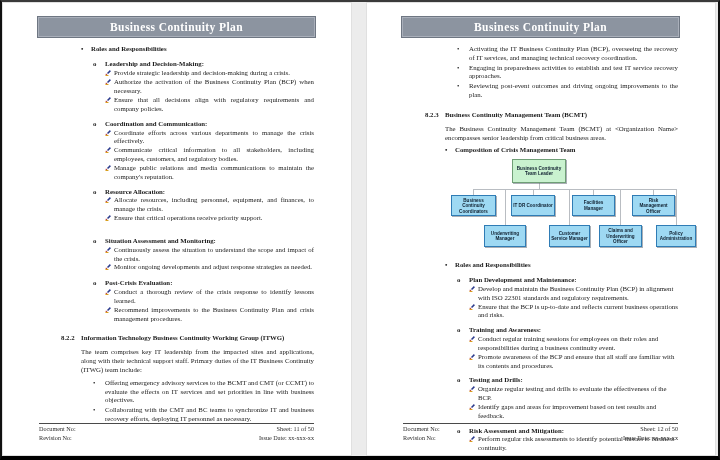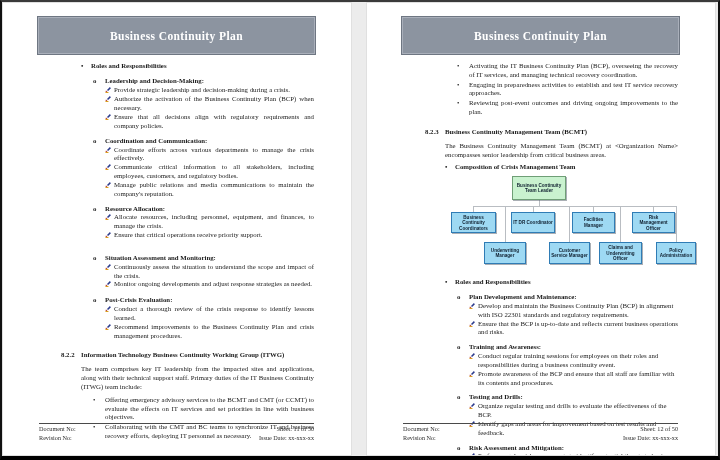--- a/index.html
+++ b/index.html
@@ -12,21 +12,21 @@
     font-family:"Liberation Serif", serif;color:#1b1b1b;
     overflow:hidden;
   }
   .page{
     position:absolute;top:0;width:350px;height:454px;background:#fff;
     border:1px solid #e0e0e0;overflow:hidden;
   }
   #page-left{left:0;}
   #page-right{left:364px;}
   .title-bar{
-    margin:13px 35px 7px 34px;height:39px;
+    margin:13px 35px 7px 34px;height:22px;
     background:#8c94a0;border:1px solid #6e7682;
     box-shadow:inset 0 0 0 1px #a9afba;
     display:flex;align-items:center;justify-content:center;
     color:#ffffff;font-weight:bold;font-size:11.5px;letter-spacing:.4px;text-align:center;
   }
   .content{position:relative;padding:0 37px 0 36px;font-size:6.8px;line-height:1.3;}
   .row{display:flex;align-items:flex-start;}
   .marker{flex:none;}
   .txt{flex:1;}
   .blk-b1{margin:2px 0 1px 42px;font-weight:bold;}

